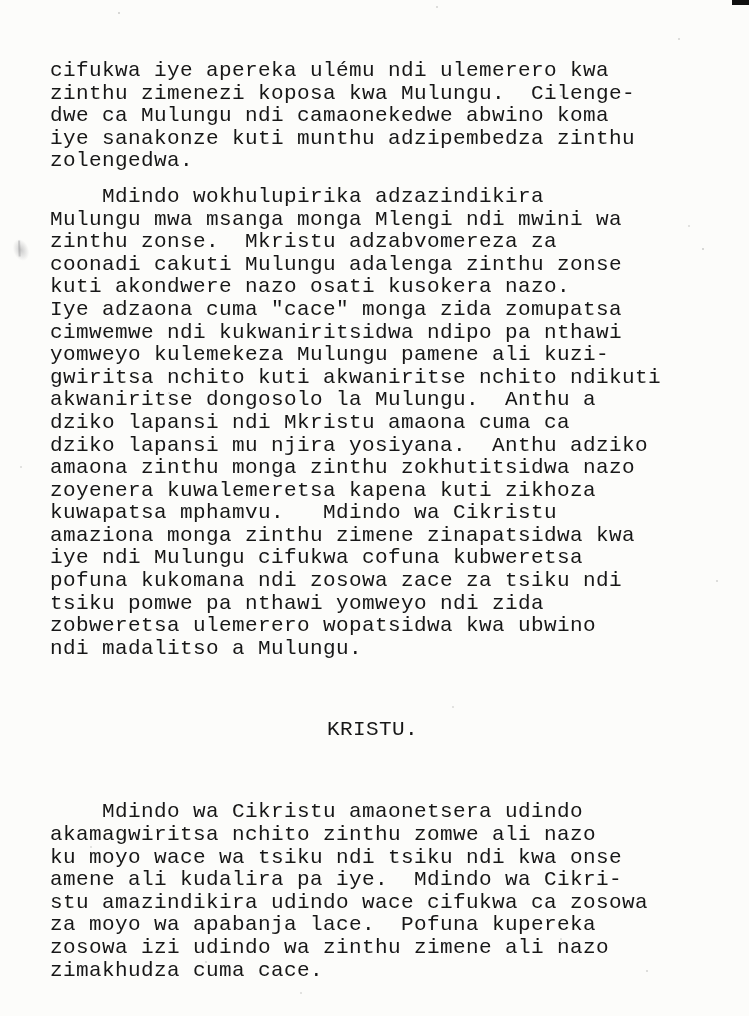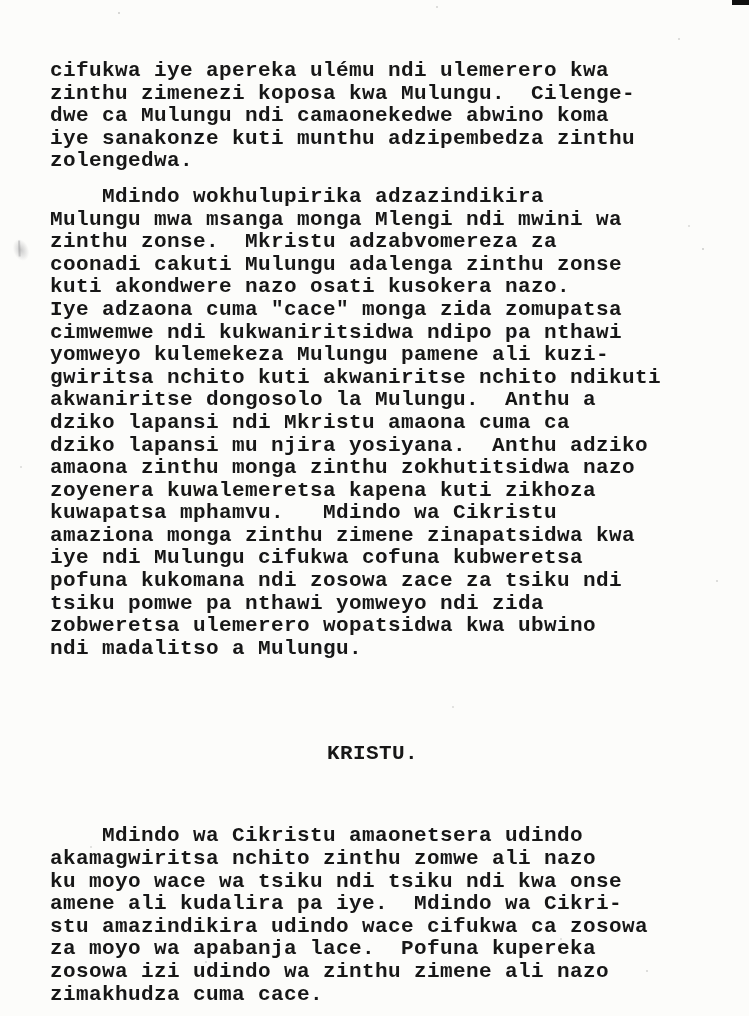--- a/index.html
+++ b/index.html
@@ -9,21 +9,21 @@
     height: 1016px;
     overflow: hidden;
     background: var(--paper, #fcfcfa);
   }
   .scan-page {
     position: relative;
     width: 749px;
     height: 932px;
     background: var(--paper, #fcfcfa);
     font-family: "Liberation Mono", "DejaVu Sans Mono", monospace;
-    font-weight: 700;
+    font-weight: 400;
     color: var(--ink, #171717);
     border-radius: 27px;
   }
   .text-block {
     position: absolute;
     left: 50px;
     top: 60px;
     width: 645px;
     font-size: 21px;
     line-height: 22.6px;
@@ -32,21 +32,20 @@
   .para {
     margin: 0 0 13px 0;
     white-space: pre-wrap;
   }
   .heading {
     margin: 0 0 15px 0;
     white-space: pre-wrap;
   }
   .heading-line.centered {
     text-align: center;
-    margin-top: 24px;
   }
   
   .corner-mark {
     position: absolute;
     top: 0;
     right: 0;
     width: 17px;
     height: 5px;
     background: #101010;
   }

